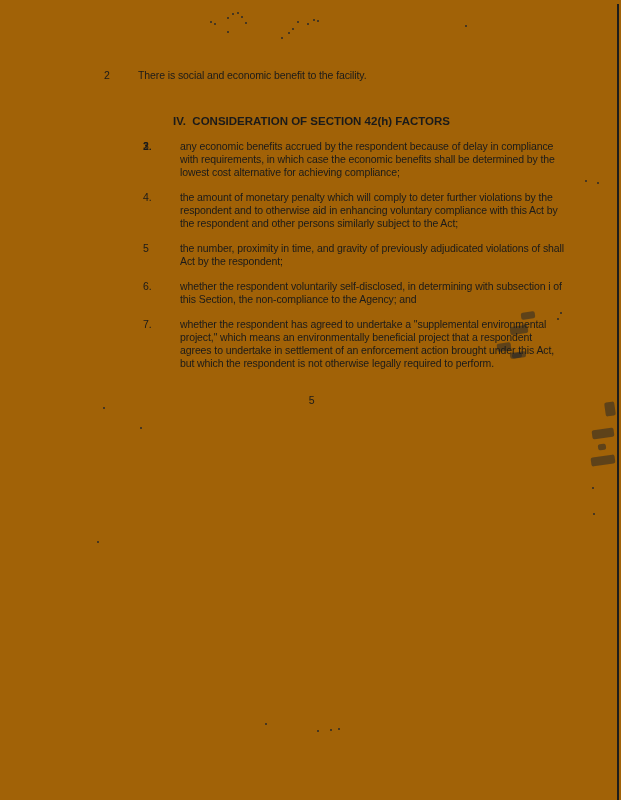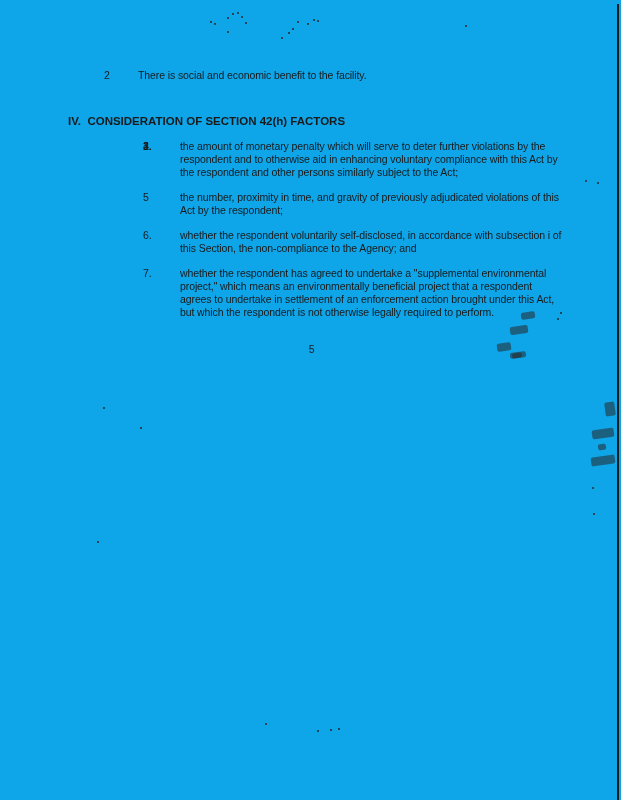--- a/index.html
+++ b/index.html
@@ -1,20 +1,20 @@
 <!DOCTYPE html>
 <html><head>
 <meta charset="utf-8">
 <style>
   html, body { margin: 0; padding: 0; background: #ffffff; }
   .page {
     position: relative;
     width: 621px;
     height: 800px;
-    background: #0ea5e9;
+    background: #a16207;
     overflow: hidden;
     font-family: "Liberation Sans", sans-serif;
     color: #1a1a1a;
     letter-spacing: -0.1px;
   }
   .content {
     position: absolute;
     top: 0; left: 0;
     padding: 62px 0 0 68px;
     width: 500px;
@@ -25,20 +25,21 @@
     margin: 0;
     line-height: 26.5px;
     text-indent: 36px;
   }
   .fnum { display: inline-block; width: 34px; text-indent: 0; }
   .heading {
     margin: 26px 0 0 0;
     font-size: 11.5px;
     font-weight: bold;
     line-height: 13px;
+    text-align: center;
     width: 487px;
     letter-spacing: 0;
   }
   .intro {
     margin: 13px 0 0 0;
     line-height: 13px;
     text-indent: 32px;
   }
   .quote { margin: 11px 0 0 72px; }
   .quote-text {
@@ -137,24 +138,24 @@
     </div>
 
     <h2 class="heading">IV.&nbsp; CONSIDERATION OF SECTION 42(h) FACTORS</h2>
 
 
     <div class="quote">
 
       <ol class="factors">
         <li class="factor"><span class="factor-num">1.</span></li>
         <li class="factor"><span class="factor-num">2.</span></li>
-        <li class="factor"><span class="factor-num">3</span></li>
-        <li class="factor"><span class="factor-num">4.</span><span>the amount of monetary penalty which will serve to deter further violations by the respondent and to otherwise aid in enhancing voluntary compliance with this Act by the respondent and other persons similarly subject to the Act;</span></li>
-        <li class="factor"><span class="factor-num">5</span><span>the number, proximity in time, and gravity of previously adjudicated violations of this Act by the respondent;</span></li>
-        <li class="factor"><span class="factor-num">6.</span><span>whether the respondent voluntarily self-disclosed, in accordance with subsection i of this Section, the non-compliance to the Agency; and</span></li>
+        <li class="factor"><span class="factor-num">3</span><span>any economic benefits accrued by the respondent because of delay in compliance with requirements, in which case the economic benefits shall be determined by the lowest cost alternative for achieving compliance;</span></li>
+        <li class="factor"><span class="factor-num">4.</span><span>the amount of monetary penalty which will comply to deter further violations by the respondent and to otherwise aid in enhancing voluntary compliance with this Act by the respondent and other persons similarly subject to the Act;</span></li>
+        <li class="factor"><span class="factor-num">5</span><span>the number, proximity in time, and gravity of previously adjudicated violations of shall Act by the respondent;</span></li>
+        <li class="factor"><span class="factor-num">6.</span><span>whether the respondent voluntarily self-disclosed, in determining with subsection i of this Section, the non-compliance to the Agency; and</span></li>
         <li class="factor"><span class="factor-num">7.</span><span>whether the respondent has agreed to undertake a "supplemental environmental project," which means an environmentally beneficial project that a respondent agrees to undertake in settlement of an enforcement action brought under this Act, but which the respondent is not otherwise legally required to perform.</span></li>
       </ol>
     </div>
 
     <div class="page-number">5</div>
 
   </div>
 </div>
 
 </body></html>

